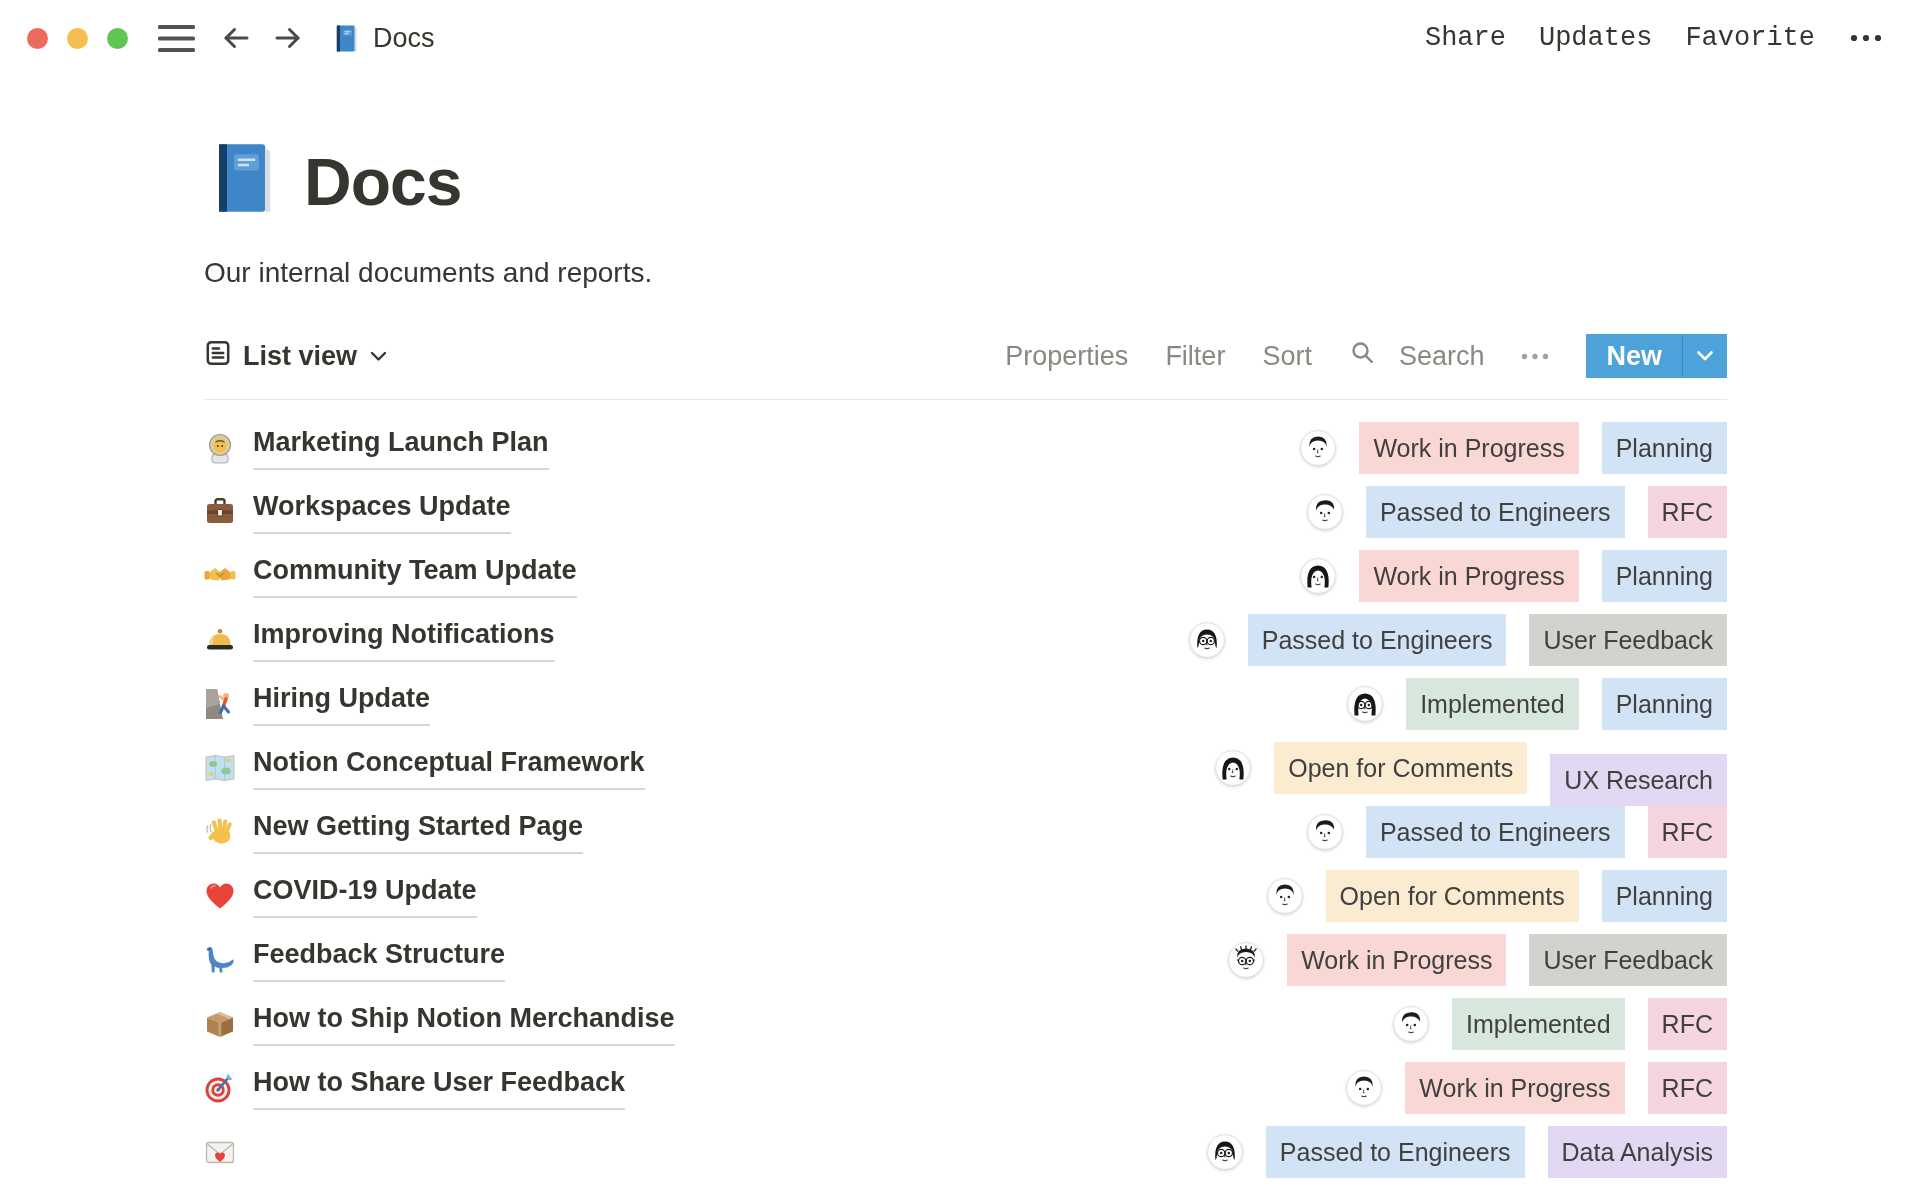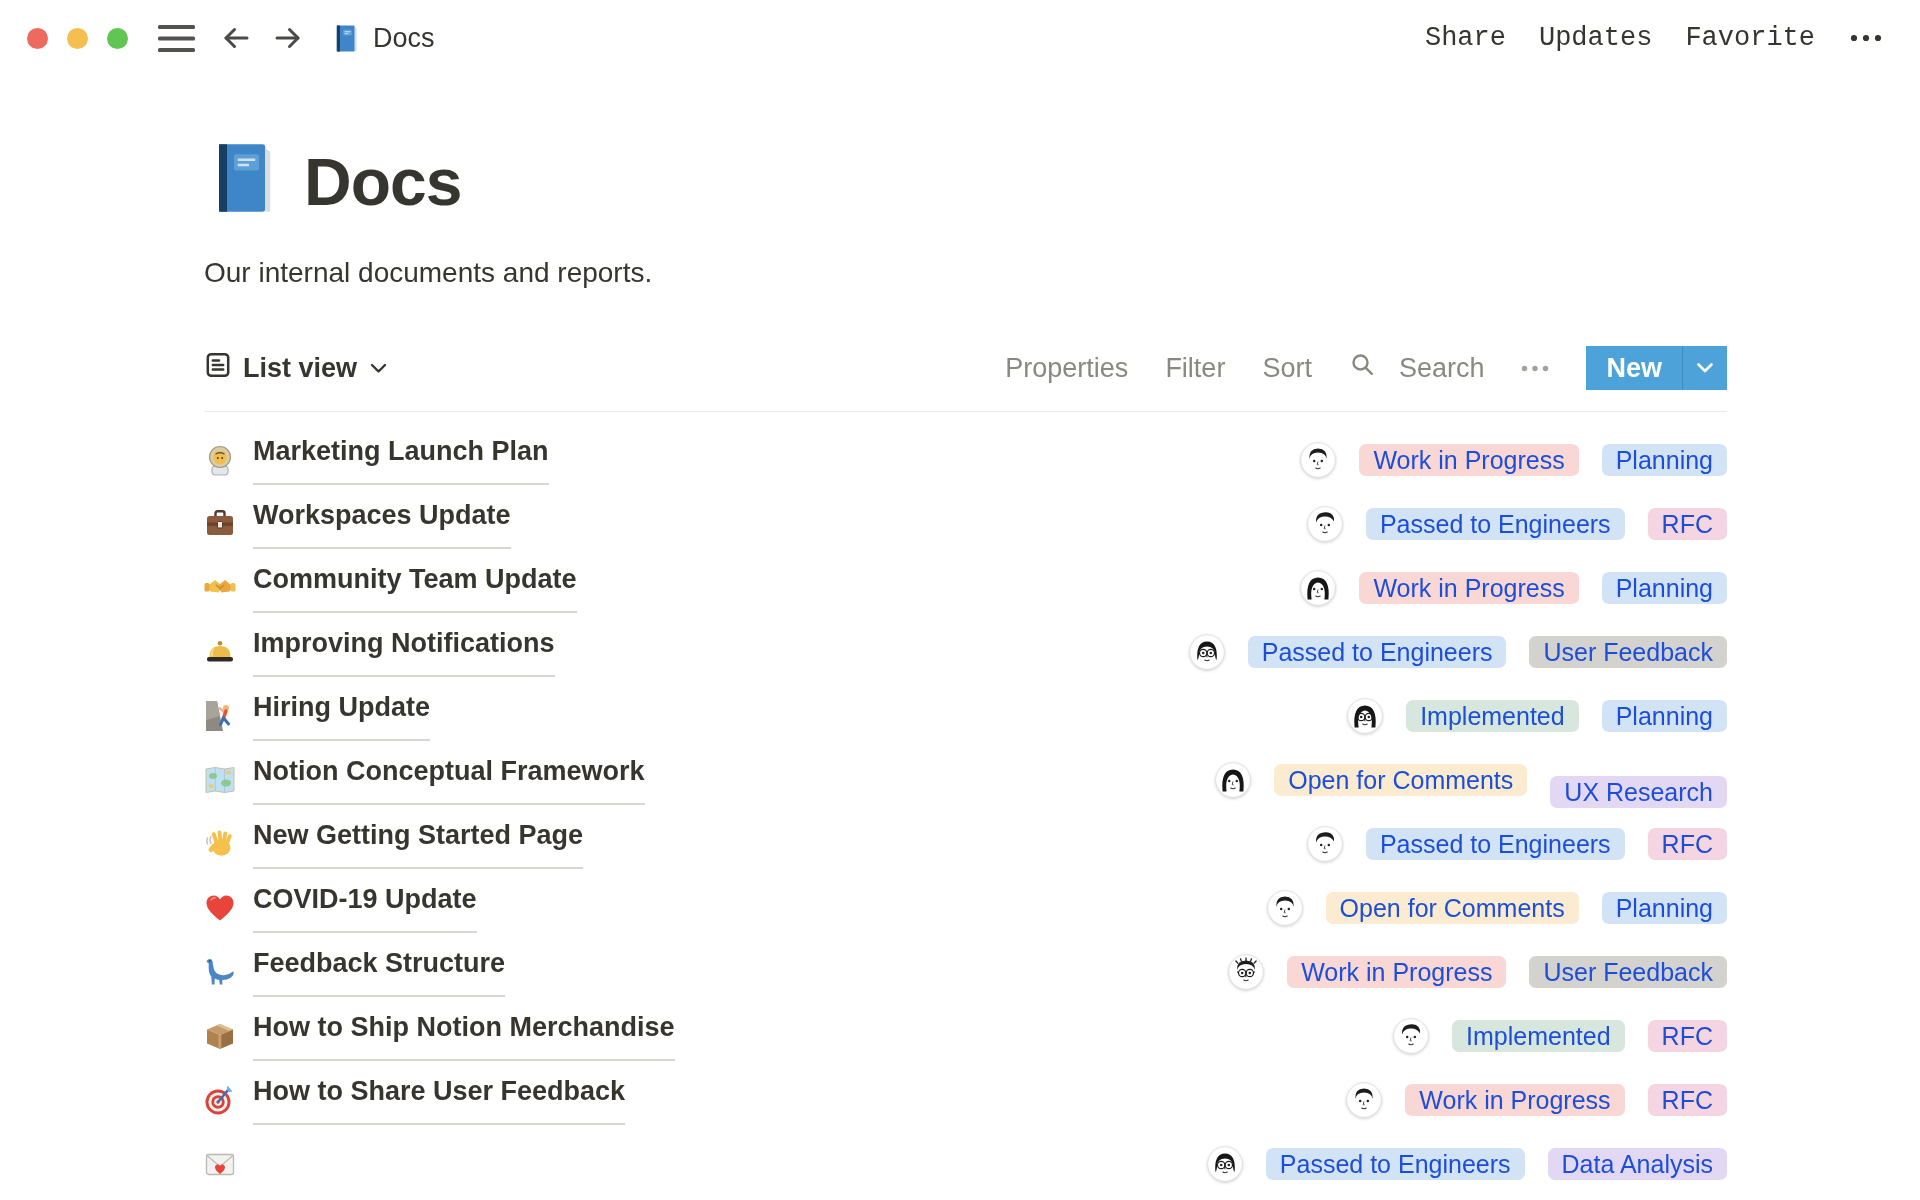--- a/index.html
+++ b/index.html
@@ -33,46 +33,46 @@
   .topbar-dots { display: flex; margin-left: 2px; }
 
   
   .content { margin-left: 204px; width: 1523px; }
 
   .page-header { margin-top: 62px; display: flex; align-items: flex-end; gap: 20px; }
   .page-icon { width: 80px; height: 80px; display: flex; }
   .page-title { font-size: 66px; font-weight: 700; line-height: 1; letter-spacing: -1px; padding-bottom: 3px; }
   .page-subtitle { margin-top: 38px; font-size: 28px; line-height: 33px; }
 
-  .toolbar { margin-top: 56px; height: 46px; display: flex; align-items: center; }
+  .toolbar { margin-top: 44px; height: 46px; display: flex; align-items: center; }
   .view-switcher { display: flex; align-items: center; gap: 11px; font-size: 27px; font-weight: 700; }
   .view-switcher .chev { display: flex; margin-left: 2px; }
   .toolbar-right { margin-left: auto; display: flex; align-items: center; gap: 37px; font-size: 27px; color: #8A8880; }
   .search-group { display: flex; align-items: center; gap: 23px; }
   .toolbar-dots { display: flex; color: #A3A19B; }
   .new-btn { display: flex; align-items: stretch; height: 44px; border-radius: 0; color: #fff; overflow: hidden; }
   .new-label { padding: 0 20px; display: flex; align-items: center; font-size: 27px; font-weight: 700; }
   .new-caret { width: 45px; display: flex; align-items: center; justify-content: center; border-left: 1px solid rgba(0,0,0,0.14); }
 
   .divider { margin-top: 20px; height: 1px; background: #E9E9E7; }
 
   .rows { margin-top: 16px; }
   .row { height: 64px; display: flex; align-items: center; }
   .row-icon { width: 32px; height: 32px; margin-right: 17px; display: flex; flex: none; }
   .row-title {
     font-size: 27px; font-weight: 600; line-height: 1.2;
-    border-bottom: 2px solid #D8D6D2; padding-bottom: 16px;
+    border-bottom: 2px solid #D8D6D2; padding-bottom: 10px;
     white-space: nowrap;
   }
   .row-right { margin-left: auto; display: flex; align-items: center; gap: 23px; }
   .avatar { width: 36px; height: 36px; display: flex; flex: none; filter: drop-shadow(0 1px 1.5px rgba(0,0,0,0.18)); }
   .badge {
-    height: 32px; display: flex; align-items: center;
-    padding: 0 14px; border-radius: 7px;
-    font-size: 25px; color: #1d4ed8; white-space: nowrap;
+    height: 52px; display: flex; align-items: center;
+    padding: 0 14px; border-radius: 0;
+    font-size: 25px; color: #404040; white-space: nowrap;
   }
 </style>
 </head>
 <body>
 
 <div class="topbar">
   <div class="lights">
     <span class="light red"></span>
     <span class="light yellow"></span>
     <span class="light green"></span>

